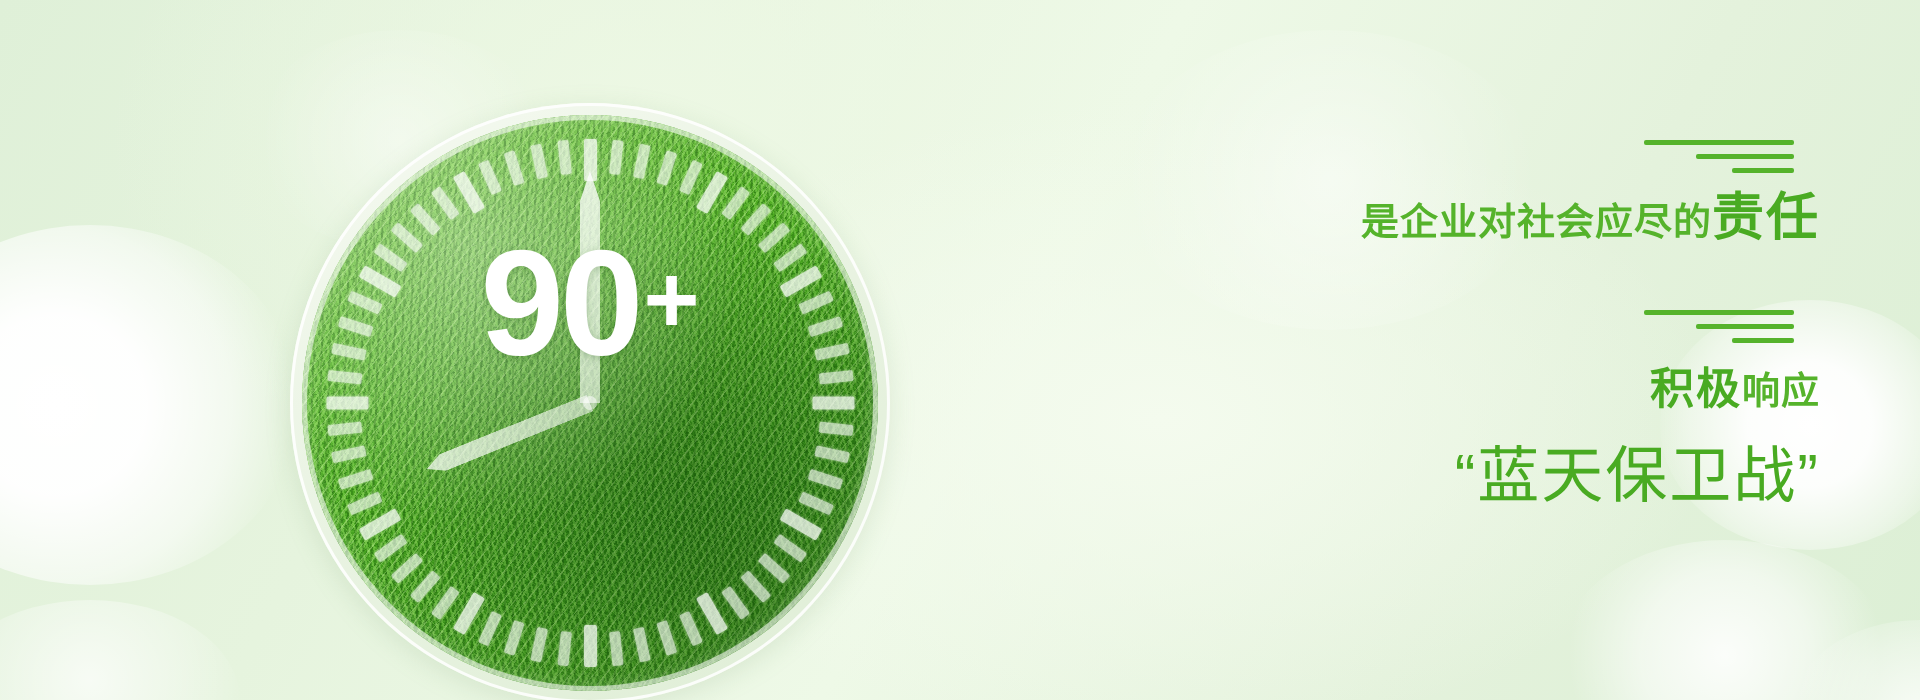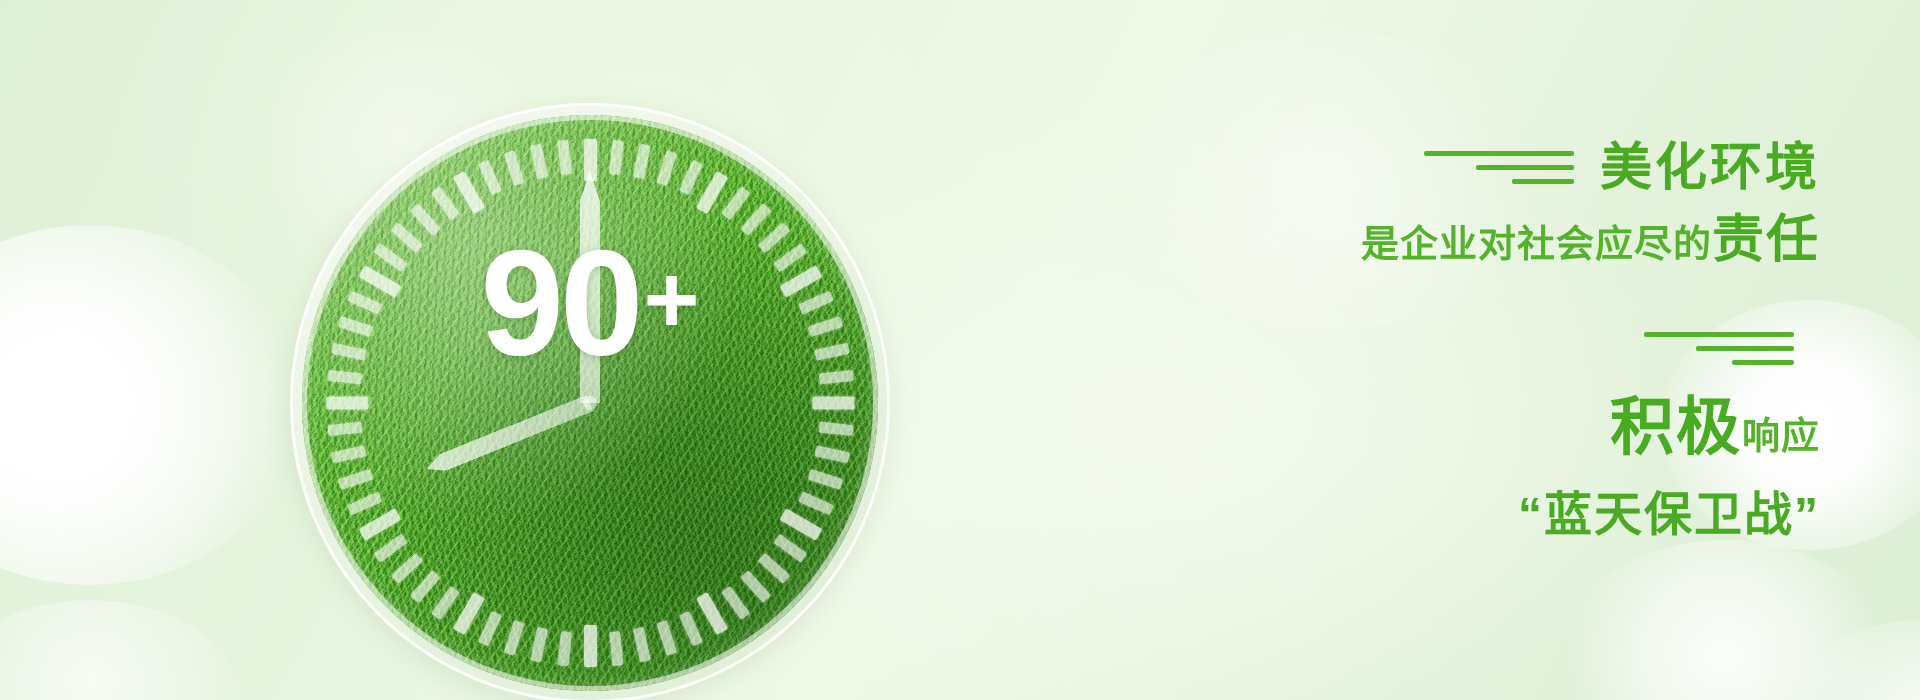--- a/index.html
+++ b/index.html
@@ -135,24 +135,24 @@
   .sub{
     text-align:right;margin-top:14px;color:#55b32b;white-space:nowrap;
     font-size:38px;font-weight:bold;letter-spacing:1px;line-height:1.18;
   }
   .sub .big{font-size:52px;color:#49ab22;letter-spacing:2px;}
 
   .line2{
     text-align:right;margin-top:10px;white-space:nowrap;
     font-size:38px;font-weight:bold;color:#55b32b;letter-spacing:1px;
   }
-  .line2 .big{font-size:64px;color:#49ab22;letter-spacing:2px;}
+  .line2 .big{font-size:44px;color:#49ab22;letter-spacing:2px;}
   .line3{
     text-align:right;margin-top:8px;white-space:nowrap;
-    font-size:48px;font-weight:bold;color:#49ab22;letter-spacing:2px;
+    font-size:62px;font-weight:normal;color:#49ab22;letter-spacing:2px;
   }
 </style>
 </head>
 <body>
 
 <div class="banner">
 
   <div class="bokeh b1"></div>
   <div class="bokeh b2"></div>
   <div class="bokeh b3"></div>
@@ -365,21 +365,20 @@
 
   <div class="copy">
 
     <div class="block">
       <div class="row-top">
         <div class="deco">
           <span class="l1"></span>
           <span class="l2"></span>
           <span class="l3"></span>
         </div>
-        <div class="head">美化环境</div>
       </div>
       <div class="sub"><span>是企业对社会应尽的</span><span class="big">责任</span></div>
     </div>
 
     <div class="block">
       <div class="row-top">
         <div class="deco">
           <span class="l1"></span>
           <span class="l2"></span>
           <span class="l3"></span>

